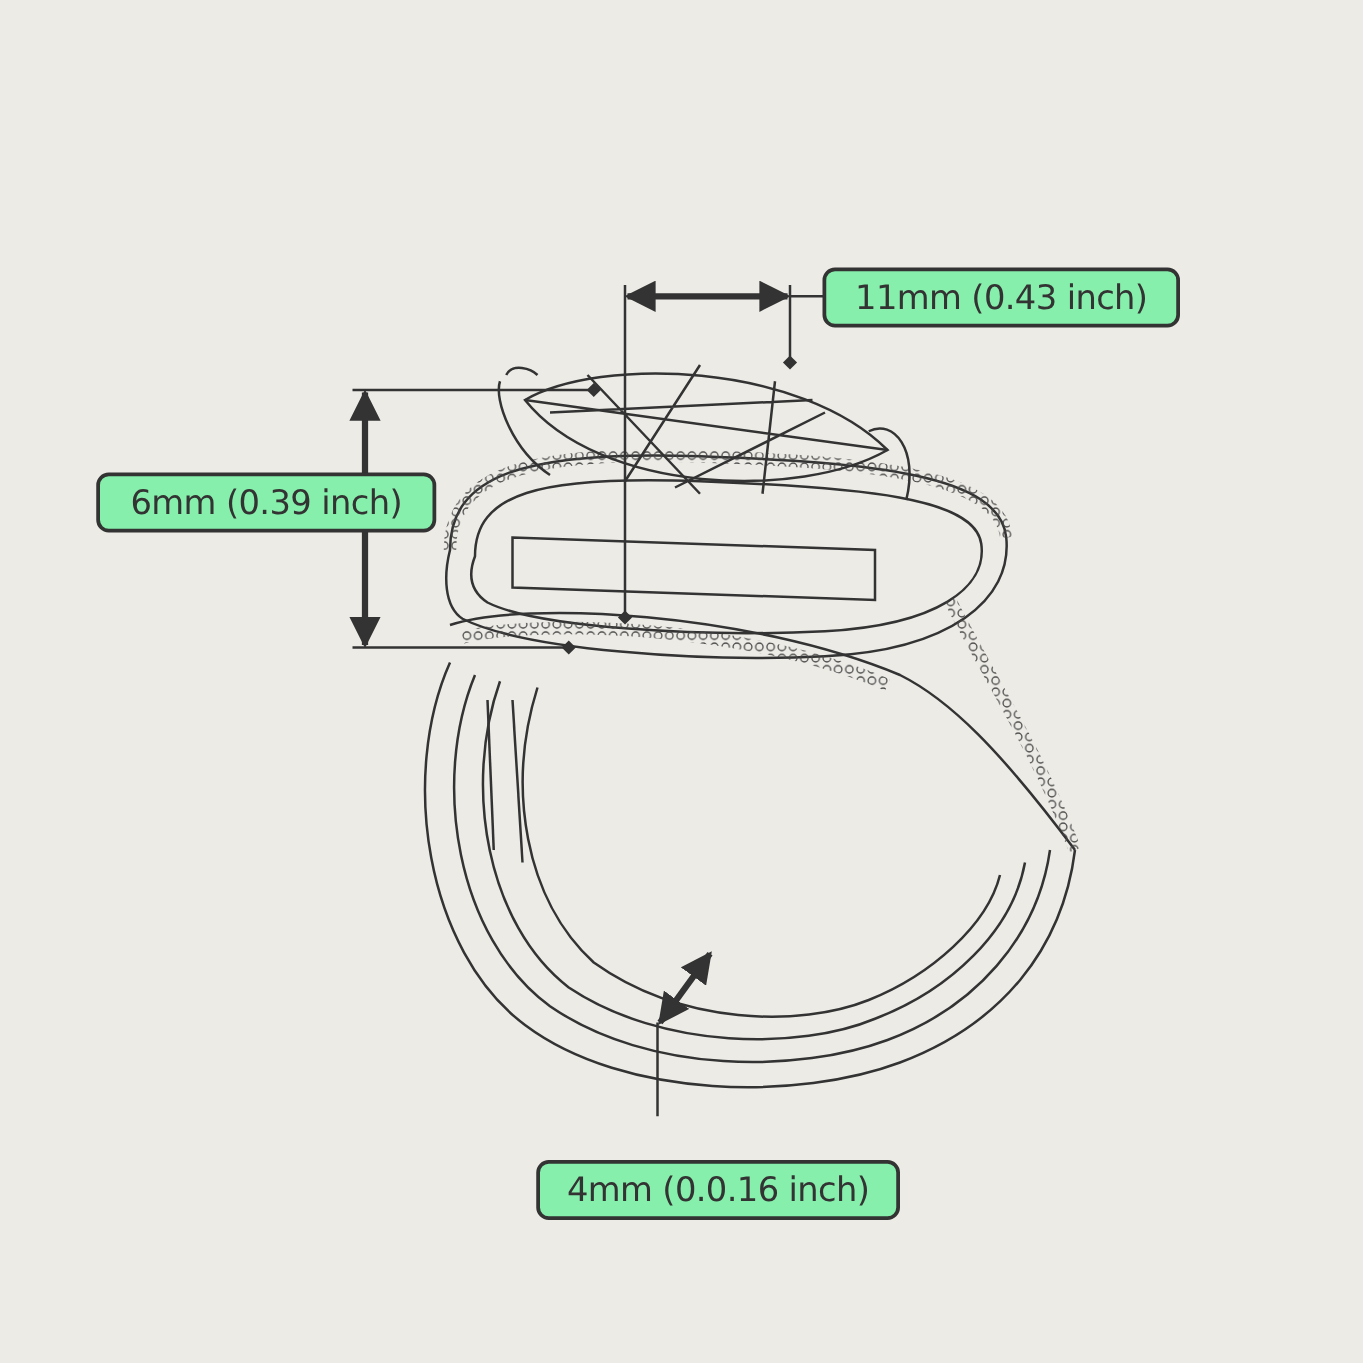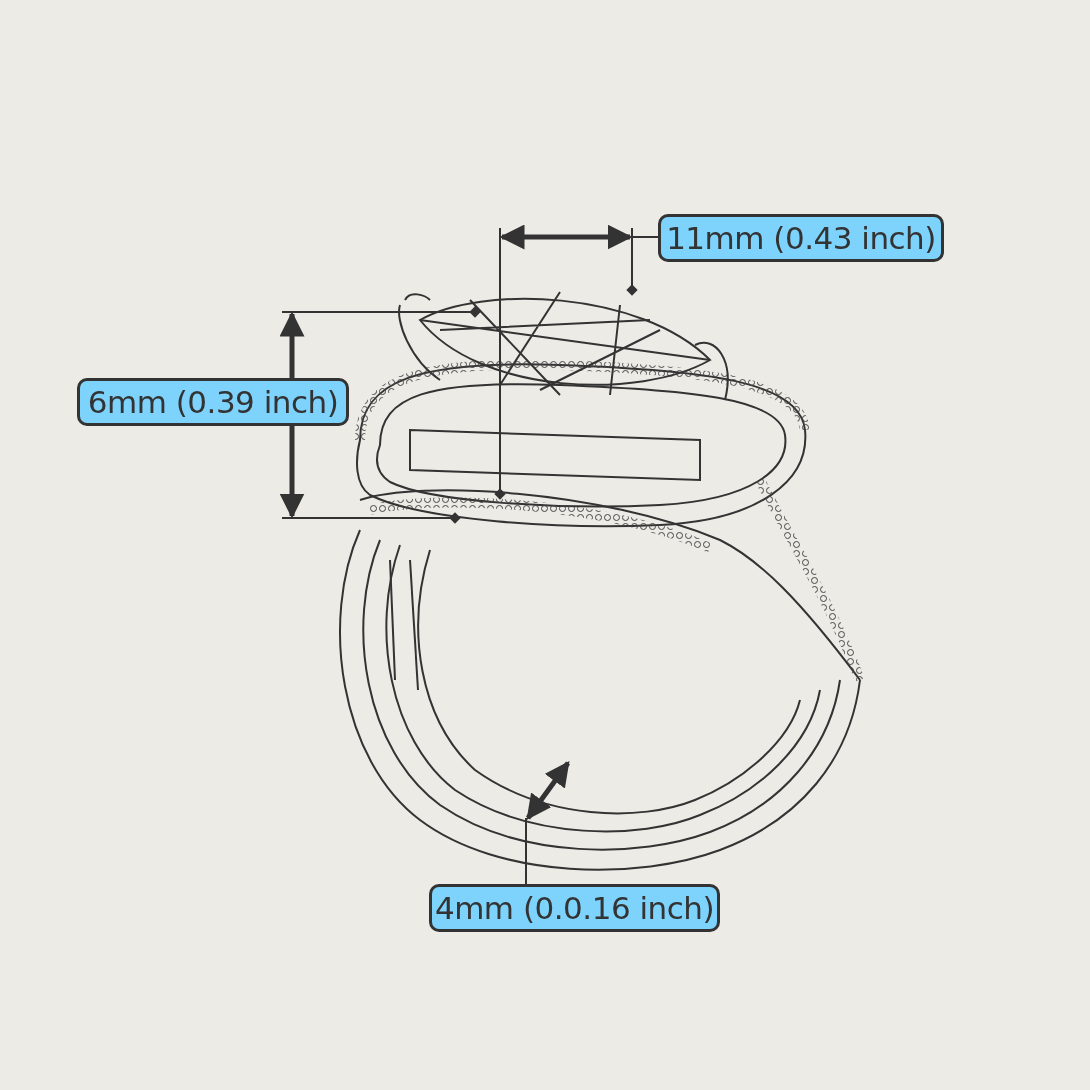--- a/index.html
+++ b/index.html
@@ -8,23 +8,23 @@
       background: #ecebe6;
       font-family: "DejaVu Sans", sans-serif;
       position: relative;
     }
     .canvas { position: absolute; left: 0; top: 0; width: 1090px; height: 1090px; }
     .label {
       position: absolute;
       box-sizing: border-box;
       border: 3px solid #333;
       border-radius: 10px;
-      background: #7dd3fc;
+      background: #86efac;
       color: #333;
-      font-size: 31px;
+      font-size: 27px;
       font-weight: 500;
       display: flex; align-items: center; justify-content: center;
       letter-spacing: -0.5px;
       white-space: nowrap;
     }
   </style>
 </head>
 <body>
 
 <svg class="canvas" viewBox="0 0 1090 1090" xmlns="http://www.w3.org/2000/svg">
@@ -82,13 +82,13 @@
     <rect x="471" y="308" width="8" height="8" transform="rotate(45 475 312)"></rect>
     <rect x="496" y="490" width="8" height="8" transform="rotate(45 500 494)"></rect>
     <rect x="451" y="514" width="8" height="8" transform="rotate(45 455 518)"></rect>
   </g>
 </svg>
 
 <div class="label" style="left:658px; top:214px; width:286px; height:48px;">11mm (0.43 inch)</div>
 
 <div class="label" style="left:77px; top:378px; width:272px; height:48px;">6mm (0.39 inch)</div>
 
-<div class="label" style="left:429px; top:884px; width:291px; height:48px;">4mm (0.0.16 inch)</div>
+<div class="label" style="left:429px; top:928px; width:291px; height:48px;">4mm (0.0.16 inch)</div>
 
 </body></html>

